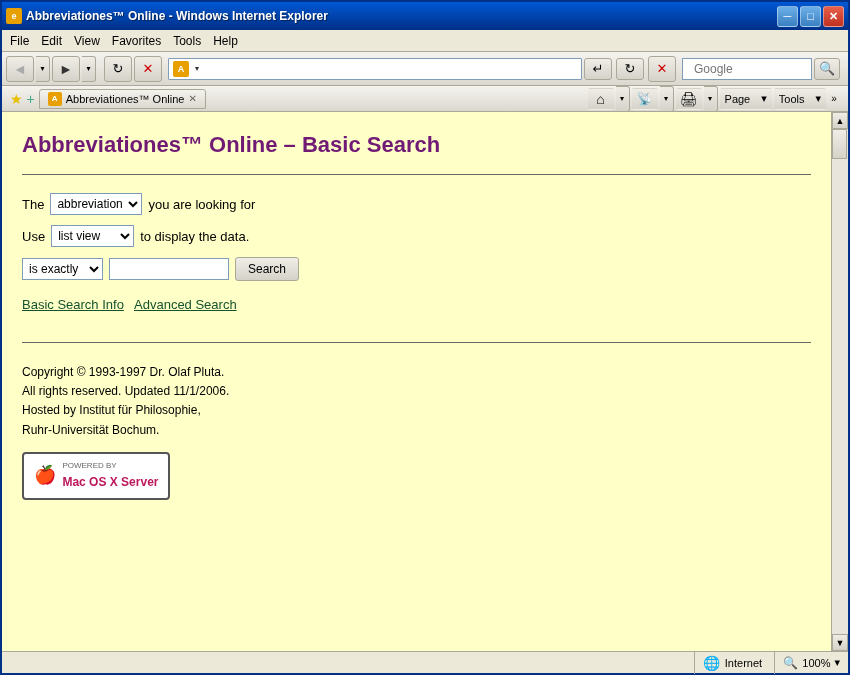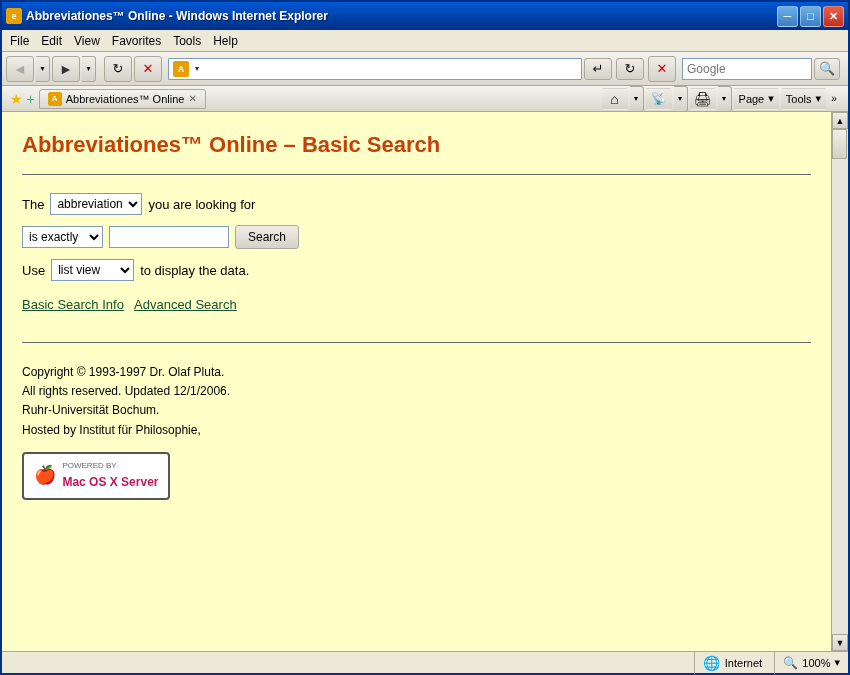--- a/index.html
+++ b/index.html
@@ -56,21 +56,21 @@
       display: flex; align-items: center; padding: 0 4px; font-size: 12px; color: #333;
       border-radius: 1px;
     }
     .address-icon { width: 16px; height: 16px; background: #e8a000; border-radius: 2px; margin-right: 4px; display: flex; align-items: center; justify-content: center; font-size: 9px; color: white; font-weight: bold; flex-shrink: 0; }
     .go-btn { width: 28px; height: 22px; background: linear-gradient(to bottom, #f0ede6, #d5d2ca); border: 1px solid #aca899; border-radius: 3px; cursor: pointer; display: flex; align-items: center; justify-content: center; font-size: 13px; }
     .dropdown-arrow-small { font-size: 8px; color: #333; margin-left: 2px; }
 
     .search-bar-wrap { display: flex; align-items: center; gap: 2px; margin-right: 4px; }
     .search-box {
       width: 130px; height: 22px; border: 1px solid #7f9db9; background: white;
-      padding: 0 0; font-size: 12px;
+      padding: 0 7px; font-size: 12px;
     }
     .search-go-btn { width: 26px; height: 22px; background: linear-gradient(to bottom, #f0ede6, #d5d2ca); border: 1px solid #aca899; border-radius: 3px; cursor: pointer; display: flex; align-items: center; justify-content: center; font-size: 13px; }
 
     
     .links-bar {
       background: linear-gradient(to bottom, #f5f3ee, #dbd8cf);
       height: 26px; display: flex; align-items: center; padding: 0 8px; gap: 4px;
       border-bottom: 1px solid #aca899; flex-shrink: 0;
     }
     .fav-star { font-size: 14px; color: #e8c000; cursor: pointer; }
@@ -87,36 +87,36 @@
     .right-toolbar-icons { display: flex; align-items: center; gap: 2px; margin-left: auto; }
     .icon-btn {
       width: 26px; height: 22px; background: linear-gradient(to bottom, #f0ede6, #d5d2ca);
       border: 1px solid transparent; border-radius: 2px; cursor: pointer;
       display: flex; align-items: center; justify-content: center; font-size: 14px;
     }
     .icon-btn-text {
       height: 22px; background: linear-gradient(to bottom, #f0ede6, #d5d2ca);
       border: 1px solid transparent; border-radius: 2px; cursor: pointer;
       display: flex; align-items: center; justify-content: center; font-size: 11px;
-      padding: 0 4px; gap: 4px;
+      padding: 0 4px; gap: 11px;
     }
 
     
     .content-wrapper { flex: 1; display: flex; overflow: hidden; }
     .scrollbar-v { width: 17px; background: #f0ede6; border-left: 1px solid #aca899; display: flex; flex-direction: column; flex-shrink: 0; }
     .scroll-arrow { height: 17px; background: linear-gradient(to bottom, #f0ede6, #d5d2ca); border: 1px solid #aca899; display: flex; align-items: center; justify-content: center; font-size: 9px; cursor: pointer; }
     .scroll-track { flex: 1; background: #e8e5dc; position: relative; }
     .scroll-thumb { width: 15px; height: 30px; background: linear-gradient(to bottom, #f0ede6, #d5d2ca); border: 1px solid #aca899; position: absolute; top: 0; left: 0; cursor: pointer; }
 
     .page-content {
       flex: 1; background: #ffffc8; padding: 20px 20px; overflow: auto;
       font-family: 'Times New Roman', Times, serif; font-size: 14px;
     }
 
-    .page-title { font-size: 22px; font-weight: bold; margin-bottom: 16px; color: #c2410c; font-family: Arial, sans-serif; }
+    .page-title { font-size: 22px; font-weight: bold; margin-bottom: 16px; color: #701a75; font-family: Arial, sans-serif; }
     .divider { border: none; border-top: 1px solid #666; margin: 8px 0 18px 0; }
 
     .form-area { margin: 16px 0; }
     .form-row { display: flex; align-items: center; gap: 6px; margin-bottom: 10px; font-family: Arial, sans-serif; font-size: 13px; }
 
     select {
       height: 22px; border: 1px solid #7f9db9; background: white;
       font-size: 12px; padding: 0 2px; cursor: pointer;
     }
     input[type="text"] {
@@ -246,52 +246,52 @@
           <span>The</span>
           <select>
             <option>abbreviation</option>
             <option>meaning</option>
             <option>reference</option>
           </select>
           <span>you are looking for</span>
         </div>
 
         <div class="form-row">
+          <span>Use</span>
+          <select>
+            <option>list view</option>
+            <option>detail view</option>
+          </select>
+          <span>to display the data.</span>
+        </div>
+
+        <div class="form-row">
           <select>
             <option>is exactly</option>
             <option>starts with</option>
             <option>contains</option>
           </select>
           <input type="text" style="">
           <button class="search-btn">Search</button>
         </div>
-
-        <div class="form-row">
-          <span>Use</span>
-          <select>
-            <option>list view</option>
-            <option>detail view</option>
-          </select>
-          <span>to display the data.</span>
-        </div>
       </div>
 
       <div class="links-row">
         <a>Basic Search Info</a>
         &nbsp;
         <a>Advanced Search</a>
       </div>
 
       <hr class="divider" style="margin-top:30px;">
 
       <div class="footer">
         <div>Copyright © 1993-1997 Dr. Olaf Pluta.</div>
-        <div>All rights reserved. Updated 12/1/2006.</div>
+        <div>All rights reserved. Updated 11/1/2006.</div>
+        <div>Hosted by Institut für Philosophie,</div>
         <div>Ruhr-Universität Bochum.</div>
-        <div>Hosted by Institut für Philosophie,</div>
 
         <div class="mac-badge">
           <span class="mac-badge-apple">🍎</span>
           <div class="mac-badge-text">
             <span class="mac-badge-powered">POWERED BY</span>
             <span class="mac-badge-server">Mac OS X Server</span>
           </div>
         </div>
       </div>
     </div>

